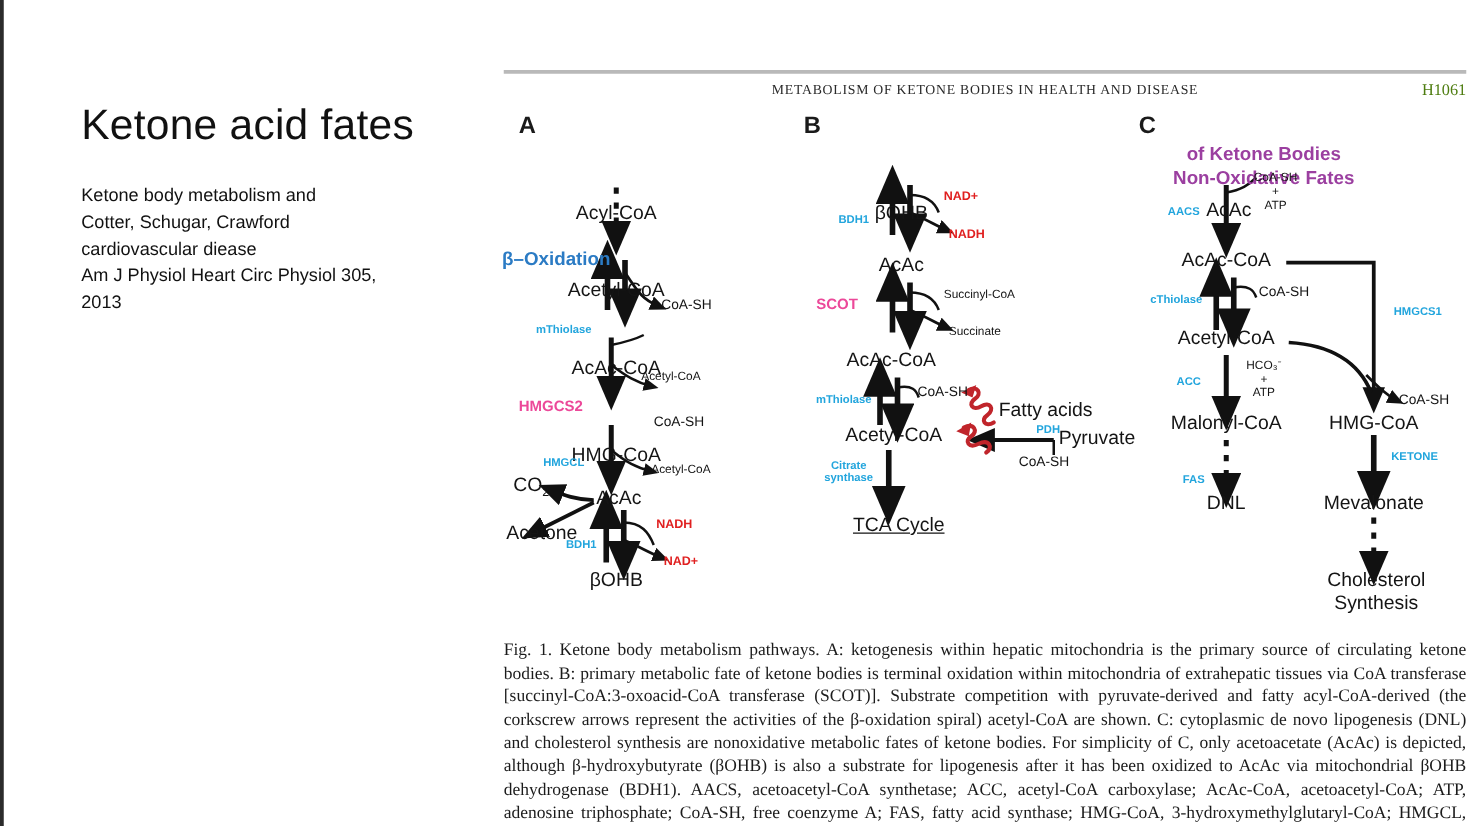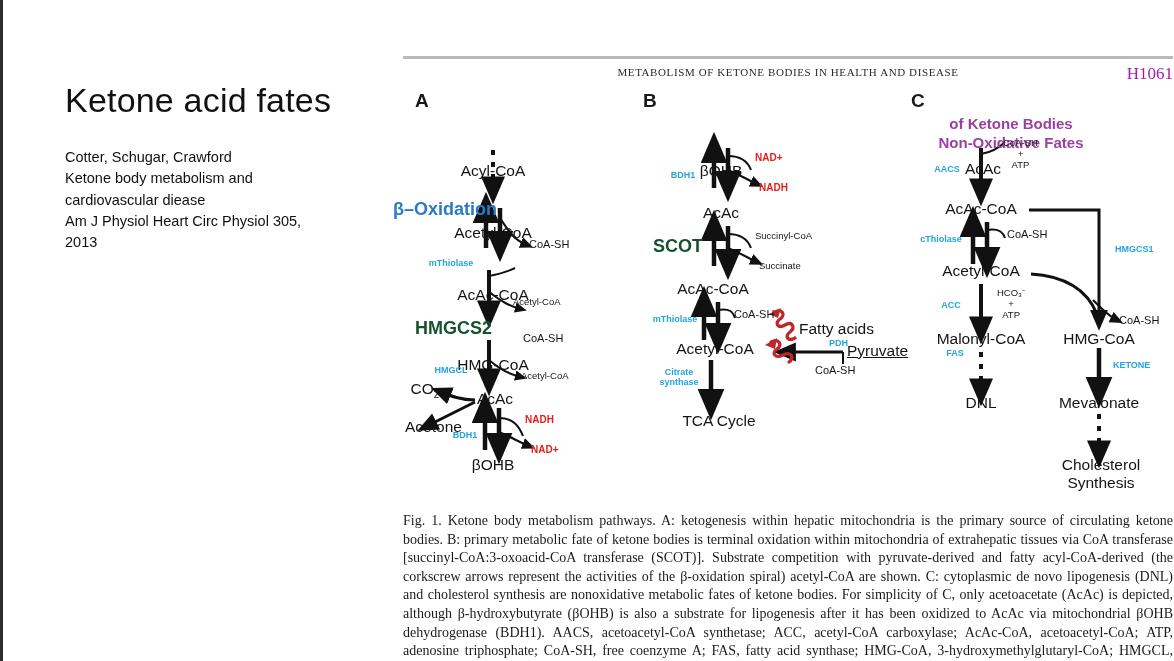--- a/index.html
+++ b/index.html
@@ -14,58 +14,58 @@
   .left-col{position:absolute;left:62px;top:80px;width:320px;}
   .slide-title{font-size:34px;line-height:1.22;color:#111;font-weight:400;letter-spacing:.2px;}
   .slide-sub{margin-top:26px;font-size:14.5px;line-height:1.45;color:#111;}
   .slide-sub div{white-space:nowrap;}
 
   
   .figure{position:absolute;left:400px;top:52px;width:772px;height:604px;}
   .rule{position:absolute;left:0;top:4px;width:770px;height:3px;background:#b9b9b9;}
   .run-head{position:absolute;top:14px;left:0;width:770px;text-align:center;
     font-family:"Liberation Serif",serif;font-size:11px;letter-spacing:.6px;color:#2a2a2a;}
-  .page-no{position:absolute;top:12px;right:2px;font-family:"Liberation Serif",serif;font-size:17px;color:#a21caf;}
+  .page-no{position:absolute;top:12px;right:2px;font-family:"Liberation Serif",serif;font-size:13px;color:#4d7c0f;}
   .panel-letter{position:absolute;font-size:19px;font-weight:bold;color:#1a1a1a;font-family:"Liberation Sans",sans-serif;}
   .panel-head{position:absolute;text-align:center;font-size:15px;font-weight:bold;line-height:1.28;}
   .h-blue{color:#2b7bc4;}
   .h-red{color:#ee2222;}
   .h-purple{color:#9b3fa0;}
 
   
   .met{position:absolute;font-size:15.5px;color:#141414;white-space:nowrap;transform:translateX(-50%);}
   .met.l{transform:none;}
   .met.sm{font-size:11px;}
   .met.xs{font-size:9.5px;}
   .met.c2{line-height:1.15;text-align:center;}
 
   
   .enz{position:absolute;font-size:9px;font-weight:bold;color:#22a5dd;white-space:nowrap;transform:translateX(-50%);}
-  .enz.big{font-size:18px;color:#14532d;}
-  .enz.mid{font-size:18px;color:#2b7bc4;}
+  .enz.big{font-size:12px;color:#ec4899;}
+  .enz.mid{font-size:15px;color:#2b7bc4;}
   .enz.two{line-height:1.1;text-align:center;}
   .cof{position:absolute;font-size:10px;font-weight:bold;color:#e02020;white-space:nowrap;}
 
   .fig svg{position:absolute;left:0;top:0;overflow:visible;}
 
   
   .caption{position:absolute;left:0;top:460px;width:770px;
     font-family:"Liberation Serif",serif;font-size:14px;line-height:1.33;
     text-align:justify;color:#1b1b1b;}
 </style>
 </head>
 <body>
 
 <div class="slide">
 
   <div class="left-col">
     <div class="slide-title">Ketone acid fates</div>
     <div class="slide-sub">
+      <div>Ketone body metabolism and</div>
       <div>Cotter, Schugar, Crawford</div>
-      <div>Ketone body metabolism and</div>
       <div>cardiovascular diease</div>
       <div>Am J Physiol Heart Circ Physiol 305,</div>
       <div>2013</div>
     </div>
   </div>
 
   <div class="figure fig">
 
     <div class="rule"></div>
     <div class="run-head">METABOLISM OF KETONE BODIES IN HEALTH AND DISEASE</div>
@@ -197,27 +197,27 @@
     <div class="met" style="left:318px;top:152px;">AcAc</div>
     <div class="enz big" style="left:250px;top:184px;transform:none;">SCOT</div>
     <div class="met xs l" style="left:352px;top:178px;">Succinyl-CoA</div>
     <div class="met xs l" style="left:356px;top:208px;">Succinate</div>
     <div class="met" style="left:310px;top:228px;">AcAc-CoA</div>
     <div class="enz" style="left:272px;top:262px;">mThiolase</div>
     <div class="met sm l" style="left:331px;top:256px;">CoA-SH</div>
     <div class="met l" style="left:396px;top:268px;">Fatty acids</div>
     <div class="met" style="left:312px;top:288px;">Acetyl-CoA</div>
     <div class="enz" style="left:398px;top:286px;transform:none;margin-left:28px;">PDH</div>
-    <div class="met l" style="left:444px;top:290px;text-decoration:underline;">Pyruvate</div>
+    <div class="met l" style="left:444px;top:290px;">Pyruvate</div>
     <div class="met sm l" style="left:412px;top:312px;">CoA-SH</div>
     <div class="enz two" style="left:276px;top:316px;">
       <div>Citrate</div>
       <div>synthase</div>
     </div>
-    <div class="met" style="left:316px;top:360px;">TCA Cycle</div>
+    <div class="met" style="left:316px;top:360px;text-decoration:underline;">TCA Cycle</div>
 
     <div class="panel-letter" style="left:508px;top:38px;">C</div>
     <div class="panel-head h-purple" style="left:508px;top:62px;width:200px;">
       <div>of Ketone Bodies</div>
       <div>Non-Oxidative Fates</div>
     </div>
 
     <div class="met" style="left:580px;top:108px;">AcAc</div>
     <div class="enz" style="left:544px;top:112px;">AACS</div>
     <div class="met xs c2 l" style="left:600px;top:86px;white-space:pre;">CoA-SH
@@ -225,21 +225,21 @@
 ATP</div>
     <div class="met" style="left:578px;top:148px;">AcAc-CoA</div>
     <div class="enz" style="left:538px;top:182px;">cThiolase</div>
     <div class="met sm l" style="left:604px;top:176px;">CoA-SH</div>
     <div class="met" style="left:578px;top:210px;">Acetyl-CoA</div>
     <div class="enz" style="left:548px;top:248px;">ACC</div>
     <div class="met xs c2 l" style="left:594px;top:236px;white-space:pre;text-align:center;">HCO₃⁻
 +
 ATP</div>
     <div class="met" style="left:578px;top:278px;">Malonyl-CoA</div>
-    <div class="enz" style="left:552px;top:296px;text-align:right;">FAS</div>
+    <div class="enz" style="left:552px;top:326px;text-align:right;">FAS</div>
     <div class="met" style="left:578px;top:342px;">DNL</div>
 
     <div class="enz" style="left:712px;top:192px;transform:none;">HMGCS1</div>
     <div class="met sm l" style="left:716px;top:262px;">CoA-SH</div>
     <div class="met" style="left:696px;top:278px;">HMG-CoA</div>
     <div class="enz" style="left:710px;top:308px;transform:none;">KETONE</div>
     <div class="met" style="left:696px;top:342px;">Mevalonate</div>
     <div class="met c2" style="left:698px;top:404px;">
       <div>Cholesterol</div>
       <div>Synthesis</div>

